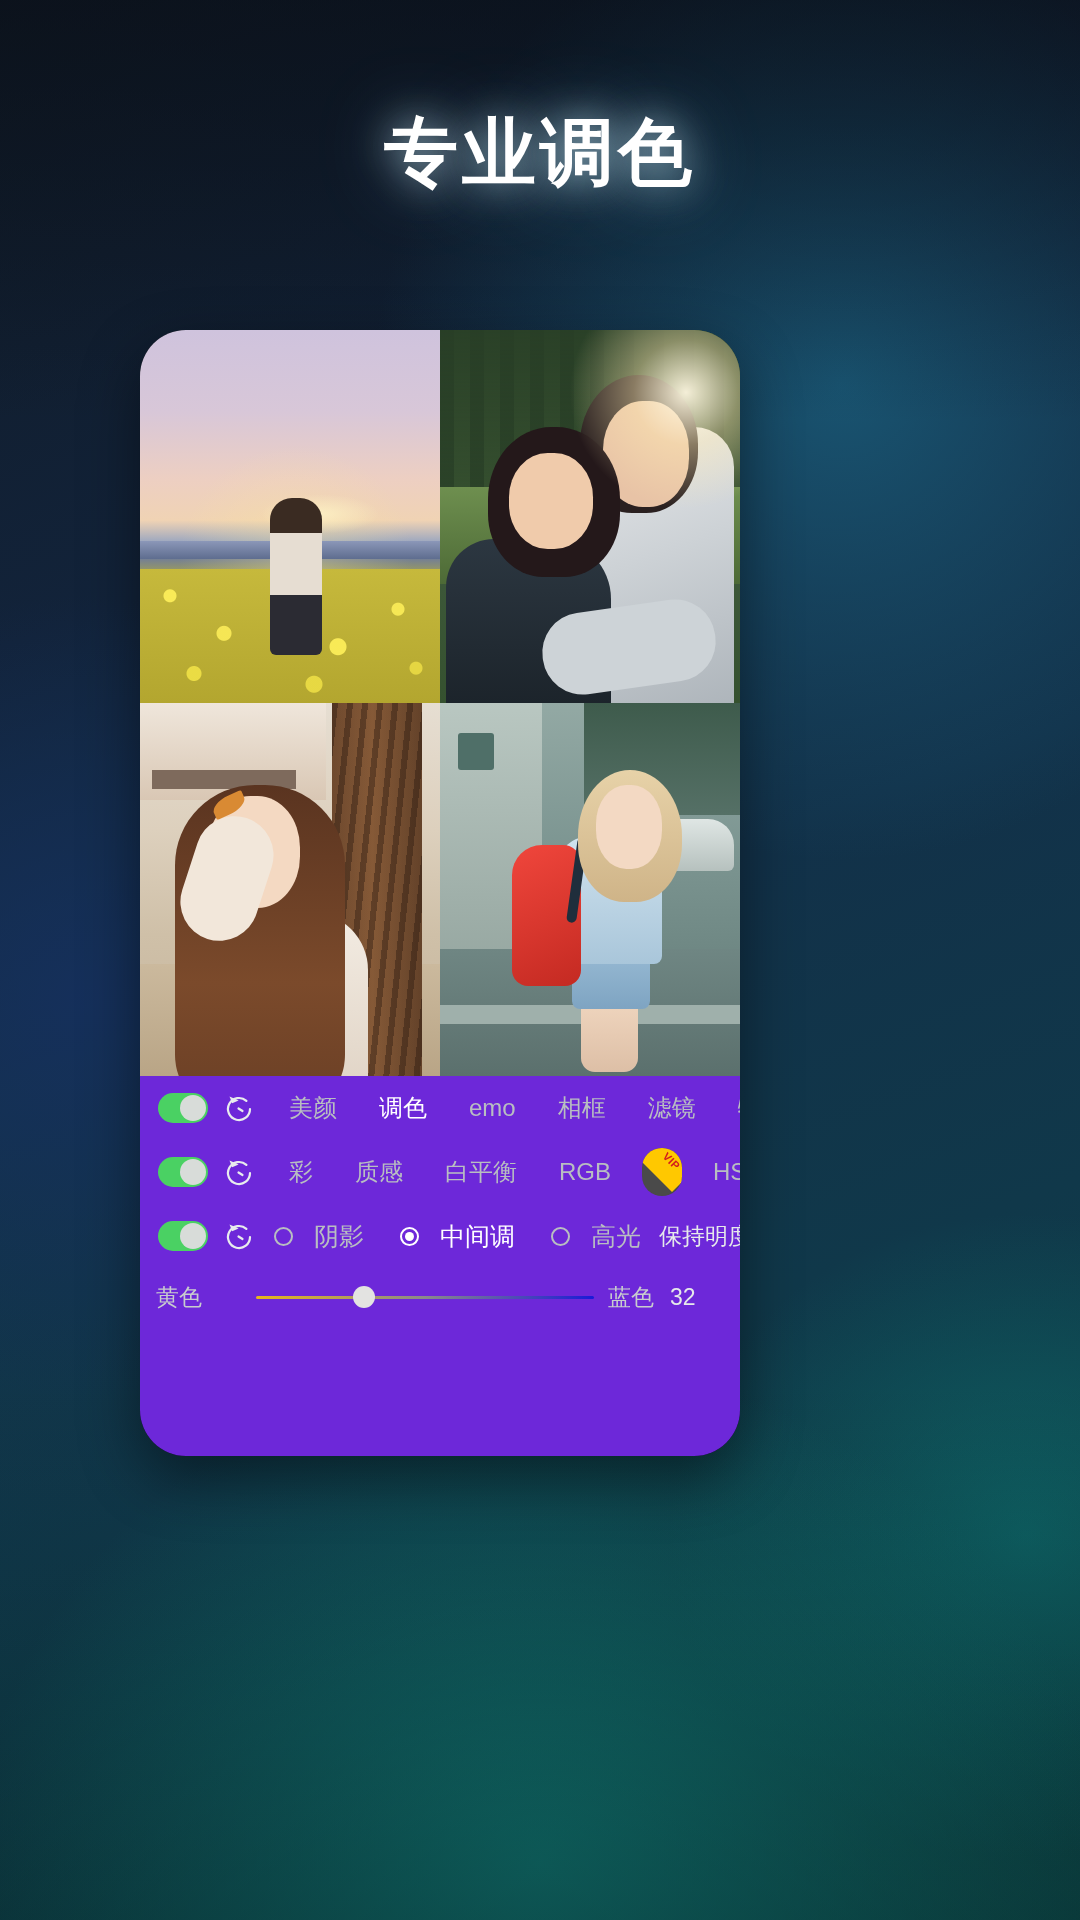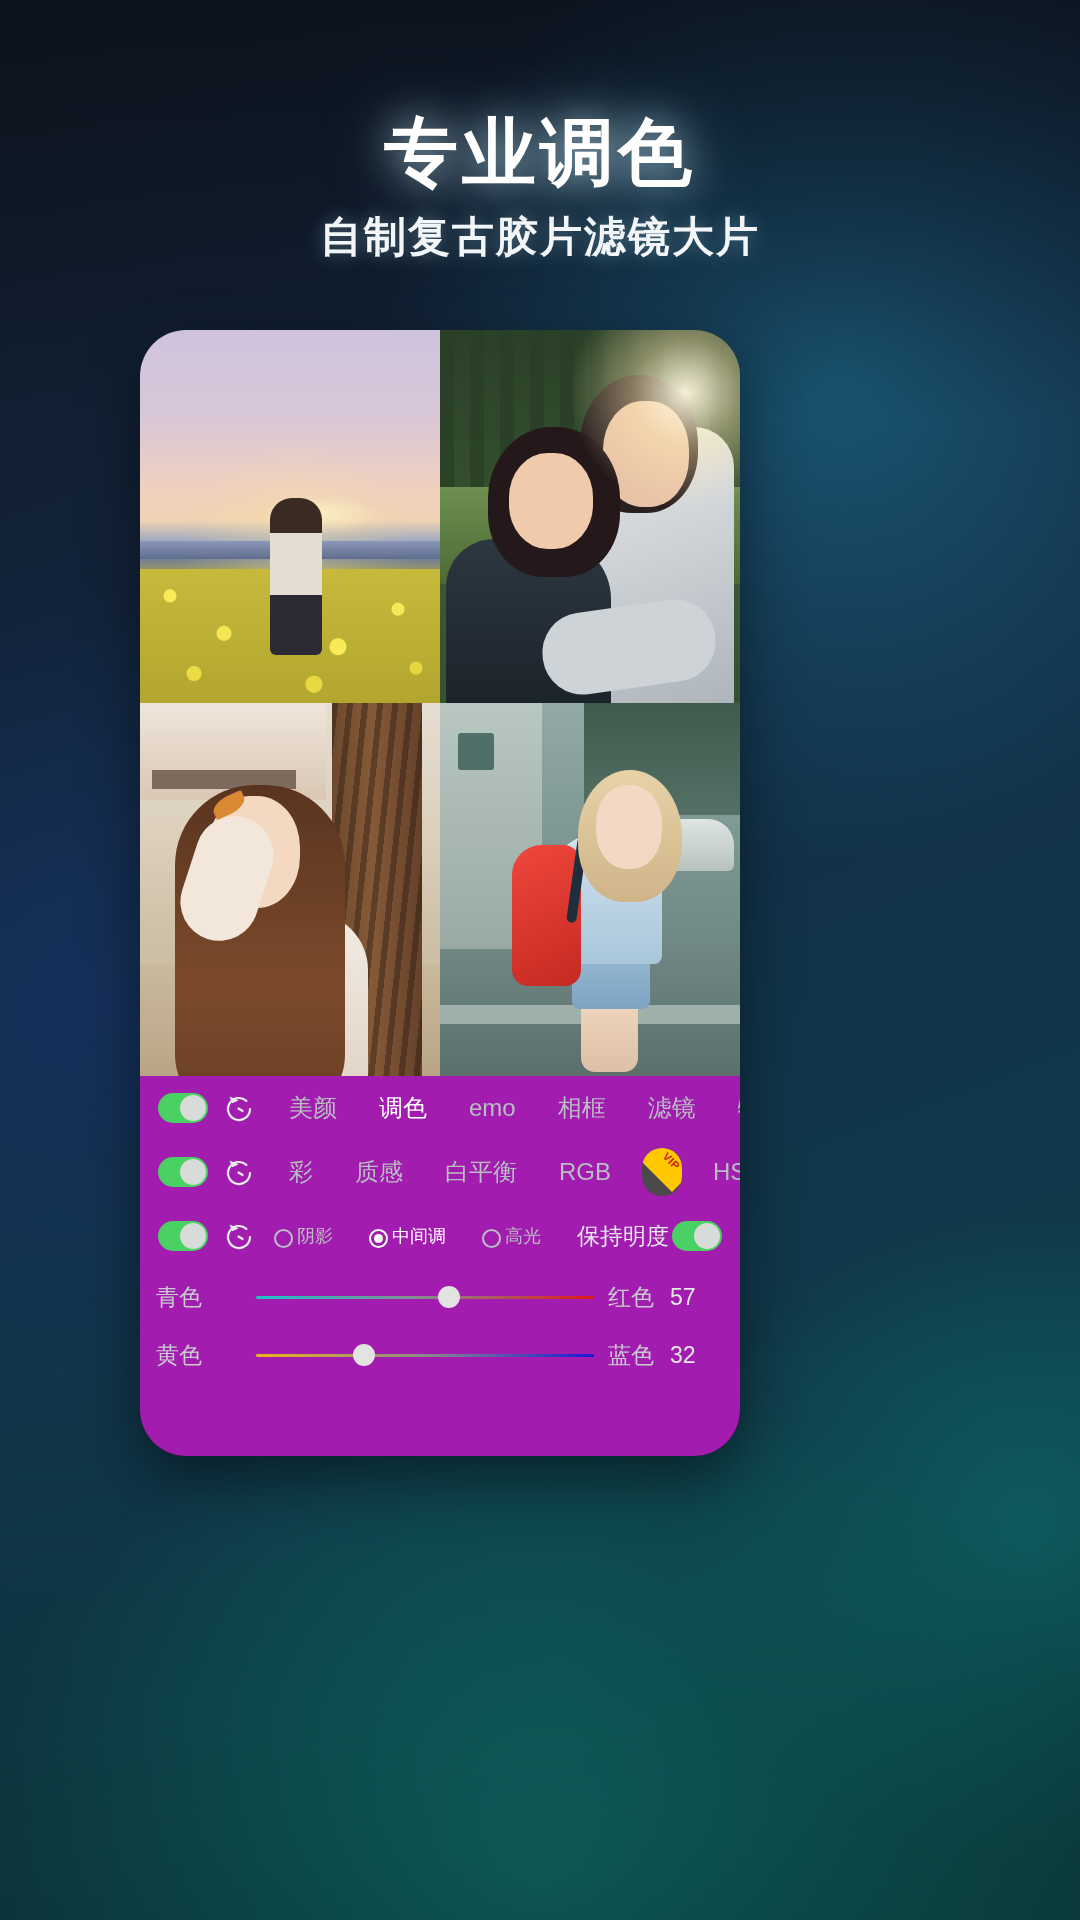--- a/index.html
+++ b/index.html
@@ -149,21 +149,21 @@
   .ph4 .jeans{ position:absolute; left:44%; top:62%; width:26%; height:20%;
       background:linear-gradient(180deg,#9fc0d8,#7ea4c2); border-radius:8px; }
   .ph4 .legs{ position:absolute; left:47%; top:79%; width:19%; height:20%;
       background:linear-gradient(180deg,#f0d6bf,#ddbfa6); border-radius:0 0 14px 14px; }
   .ph4 .pack{ position:absolute; left:24%; top:38%; width:23%; height:38%;
       background:linear-gradient(155deg,#f0463c,#c42a22); border-radius:30px 18px 16px 16px; }
   .ph4 .strap{ position:absolute; left:44%; top:36%; width:10px; height:23%;
       background:#1f2e3c; transform:rotate(8deg); border-radius:6px; }
 
   
-  #panel { position:absolute; left:0; bottom:0; width:600px; height:380px; background:#a21caf; }
+  #panel { position:absolute; left:0; bottom:0; width:600px; height:380px; background:#6d28d9; }
 
   .row { display:flex; align-items:center; height:64px; padding-left:18px; }
 
   .toggle { width:50px; height:30px; border-radius:15px; background:#4ad163; position:relative; flex:0 0 auto; }
   .toggle i { position:absolute; right:2px; top:2px; width:26px; height:26px; border-radius:50%; background:#d8dcd9; }
 
   .undo { width:34px; height:34px; flex:0 0 auto; margin-left:14px; }
   .undo svg { display:block; }
 
   .tabs { display:flex; align-items:center; gap:0; margin-left:12px; overflow:hidden; flex:1; }
@@ -171,21 +171,21 @@
   .tab.active { color:#ffffff; font-weight:normal; }
 
   .tab.pill { background:#4a4a4a; border-radius:22px; color:#fff; font-weight:bold;
               padding:8px 20px; margin:0 10px; overflow:hidden; }
   .vip { position:absolute; right:0; top:0; width:44px; height:44px; overflow:hidden; }
   .vip:before { content:""; position:absolute; right:-14px; top:-14px; width:48px; height:48px;
                 background:#ffc800; transform:rotate(45deg); }
   .vip span { position:absolute; right:1px; top:7px; font-size:11px; font-weight:bold; color:#d11d1d;
               transform:rotate(45deg); letter-spacing:.5px; }
 
-  .radio { display:flex; align-items:flex-end; gap:4px; padding:0 18px; color:#b9bec1; font-size:18px; white-space:nowrap; }
+  .radio { display:flex; align-items:center; gap:21px; padding:0 18px; color:#b9bec1; font-size:25px; white-space:nowrap; }
   .radio .mark { width:19px; height:19px; border-radius:50%; border:2px solid #b9bec1; position:relative; flex:0 0 auto; }
   .radio.on { color:#ffffff; }
   .radio.on .mark { border-color:#ffffff; }
   .radio.on .mark:after { content:""; position:absolute; left:3px; top:3px; width:9px; height:9px;
                           border-radius:50%; background:#ffffff; }
 
   .keep { margin-left:auto; display:flex; align-items:center; gap:3px; padding-right:18px; }
   .keep .lbl { color:#e6e9ea; font-size:23px; white-space:nowrap; }
 
   .slider-row { display:flex; align-items:center; height:58px; padding:0 16px; }
@@ -197,21 +197,20 @@
   .sl-right { color:#c8ccce; font-size:23px; width:62px; flex:0 0 auto; }
   .sl-val { color:#e6e9ea; font-size:23px; width:54px; text-align:left; flex:0 0 auto; }
 </style>
 </head>
 <body>
 
 <div id="bg"></div>
 
 <div id="headline">
   <div id="title">专业调色</div>
-  <div id="subtitle">自制复古胶片滤镜大片</div>
 </div>
 
 <div id="phone">
 
   <div id="photo-grid">
     <div class="photo ph1">
       <div class="sun"></div>
       <div class="sea"></div>
       <div class="flowers"></div>
       <div class="fig"></div>
@@ -329,29 +328,20 @@
         <span>高光</span>
       </div>
       <div class="keep">
         <span class="lbl">保持明度</span>
         <span class="toggle">
             <i></i>
           </span>
       </div>
     </div>
 
-    <div class="slider-row">
-      <span class="sl-left">青色</span>
-      <span class="sl-track">
-        <span class="bar" style="background: linear-gradient(90deg, rgb(25, 196, 200) 0%, rgb(138, 138, 138) 50%, rgb(224, 24, 24) 100%);"></span>
-        <span class="thumb" style="left: 57%;"></span>
-      </span>
-      <span class="sl-right">红色</span>
-      <span class="sl-val">57</span>
-    </div>
 
 
     <div class="slider-row">
       <span class="sl-left">黄色</span>
       <span class="sl-track">
         <span class="bar" style="background: linear-gradient(90deg, rgb(232, 182, 26) 0%, rgb(138, 138, 138) 50%, rgb(26, 26, 216) 100%);"></span>
         <span class="thumb" style="left: 32%;"></span>
       </span>
       <span class="sl-right">蓝色</span>
       <span class="sl-val">32</span>

